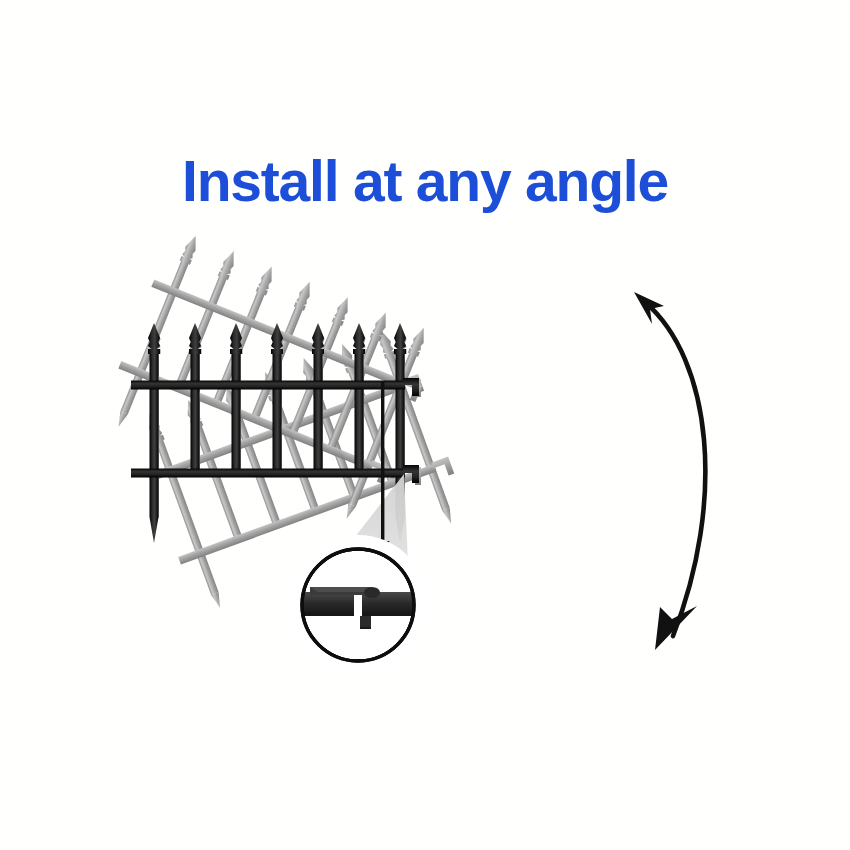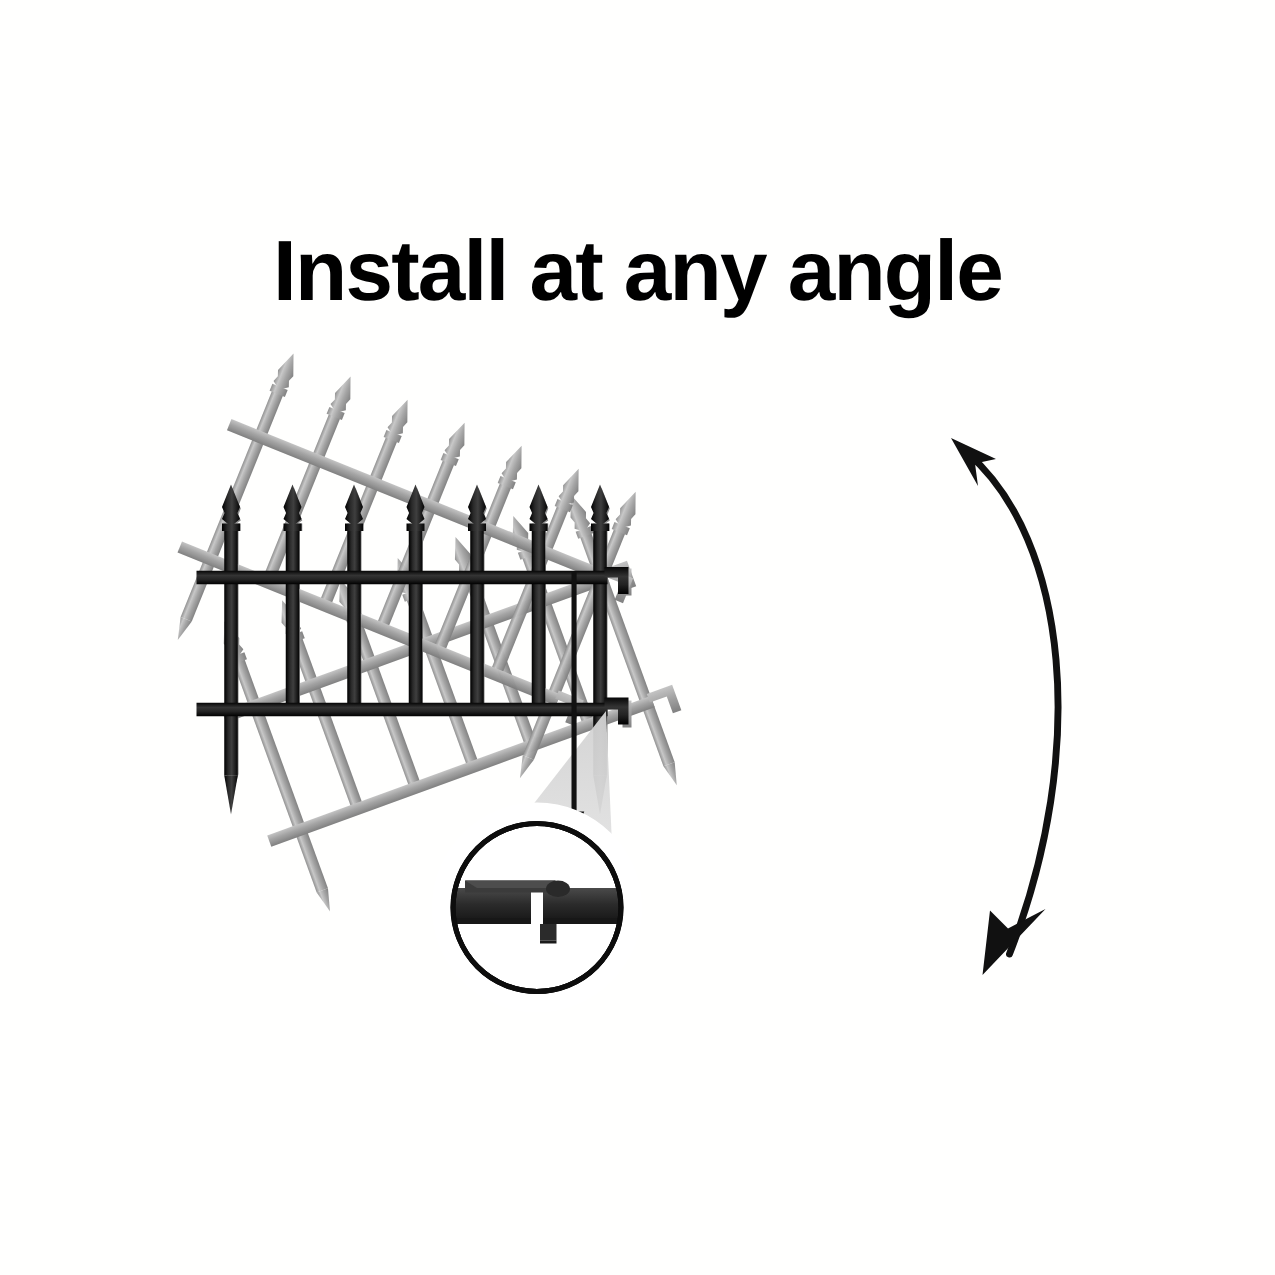--- a/index.html
+++ b/index.html
@@ -39,21 +39,21 @@
     top: 0;
     width: 850px;
     height: 850px;
   }
 </style>
 </head>
 <body>
 
 <div id="stage" style="background: rgb(255, 255, 254);">
 
-  <div id="headline" style="color: #000000;">Install at any angle</div>
+  <div id="headline" style="color: #1d4ed8;">Install at any angle</div>
 
   <svg id="artwork" viewBox="0 0 850 850" xmlns="http://www.w3.org/2000/svg">
 
     <defs>
 
       <linearGradient id="gBlackV" x1="0" y1="0" x2="1" y2="0">
         <stop offset="0%" stop-color="#000000"></stop>
         <stop offset="30%" stop-color="#2a2a2a"></stop>
         <stop offset="55%" stop-color="#3f3f3f"></stop>
         <stop offset="100%" stop-color="#050505"></stop>

